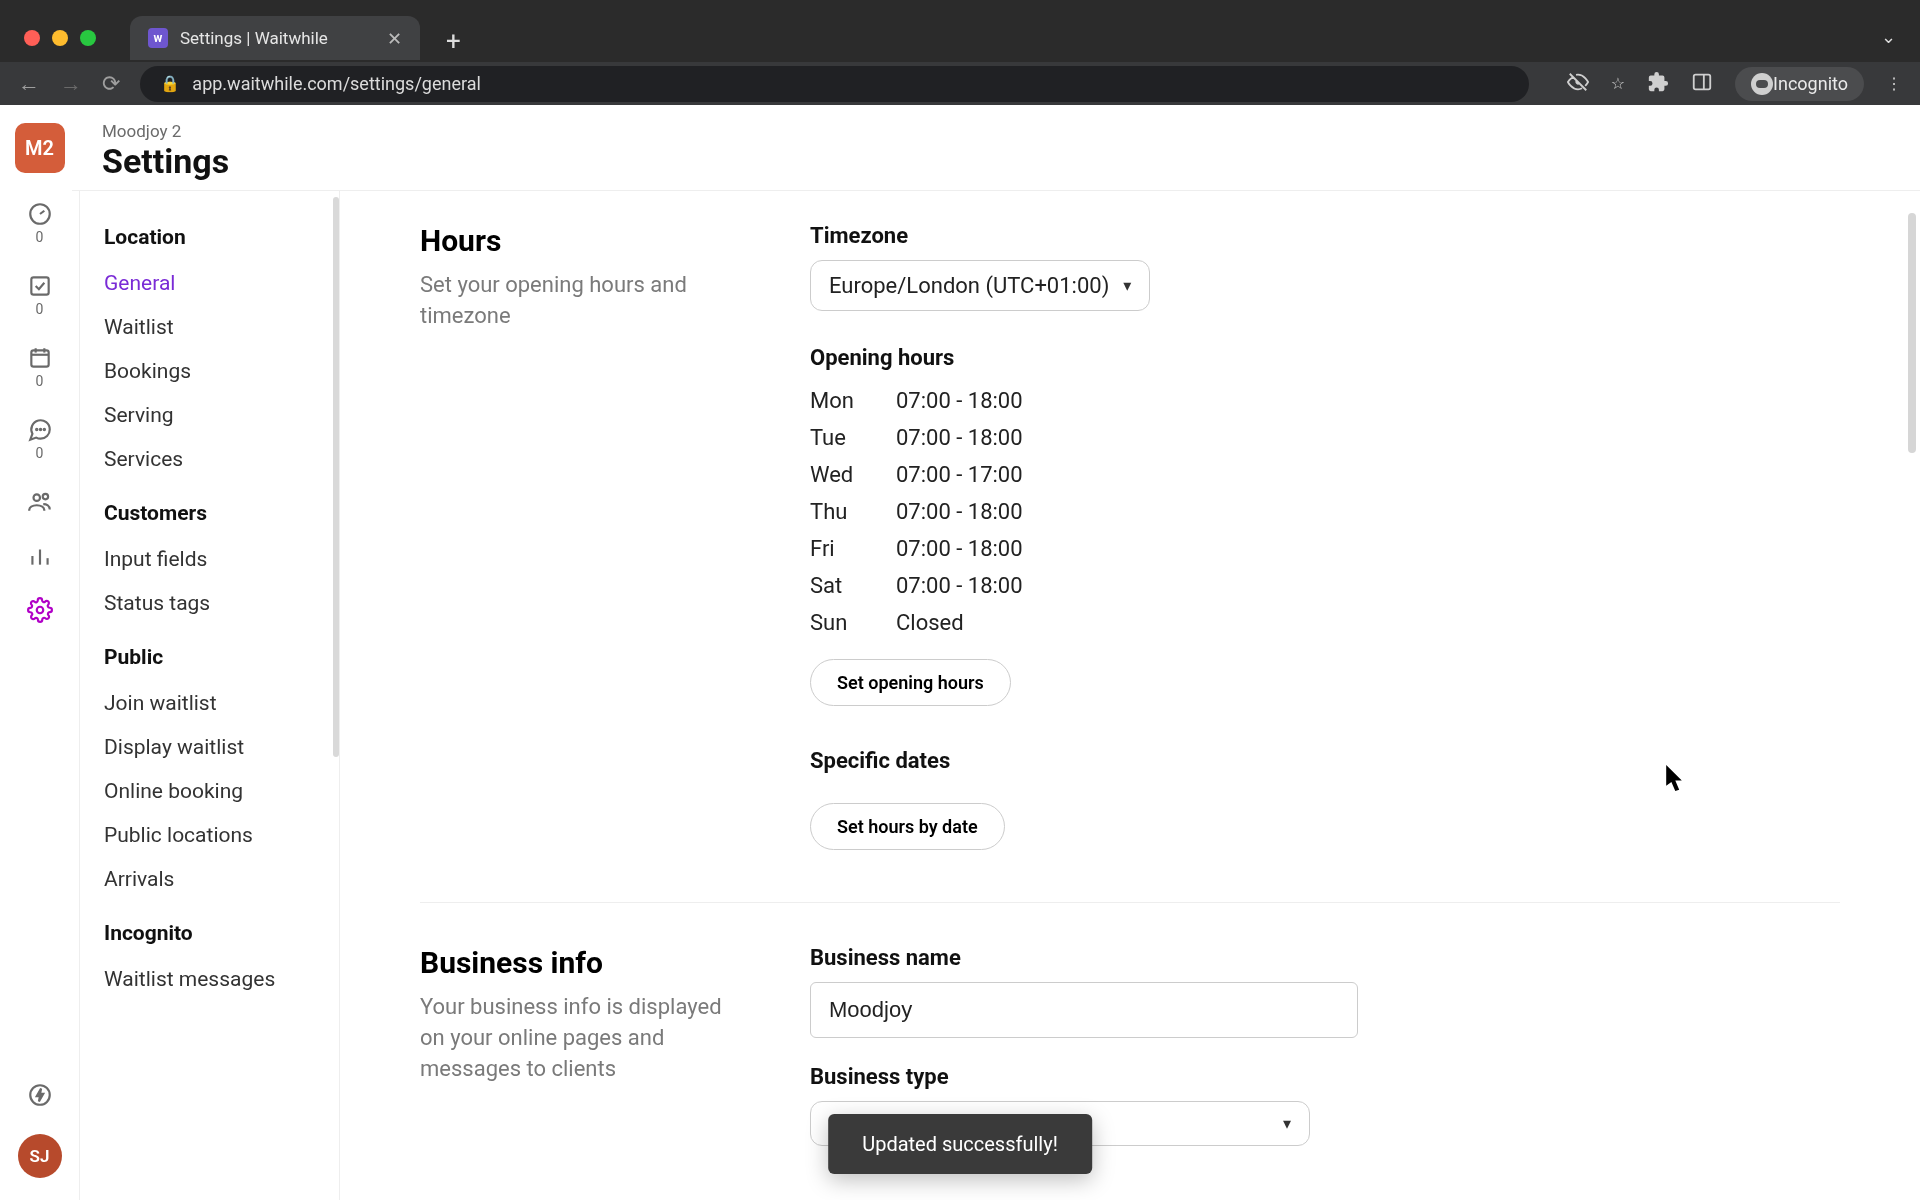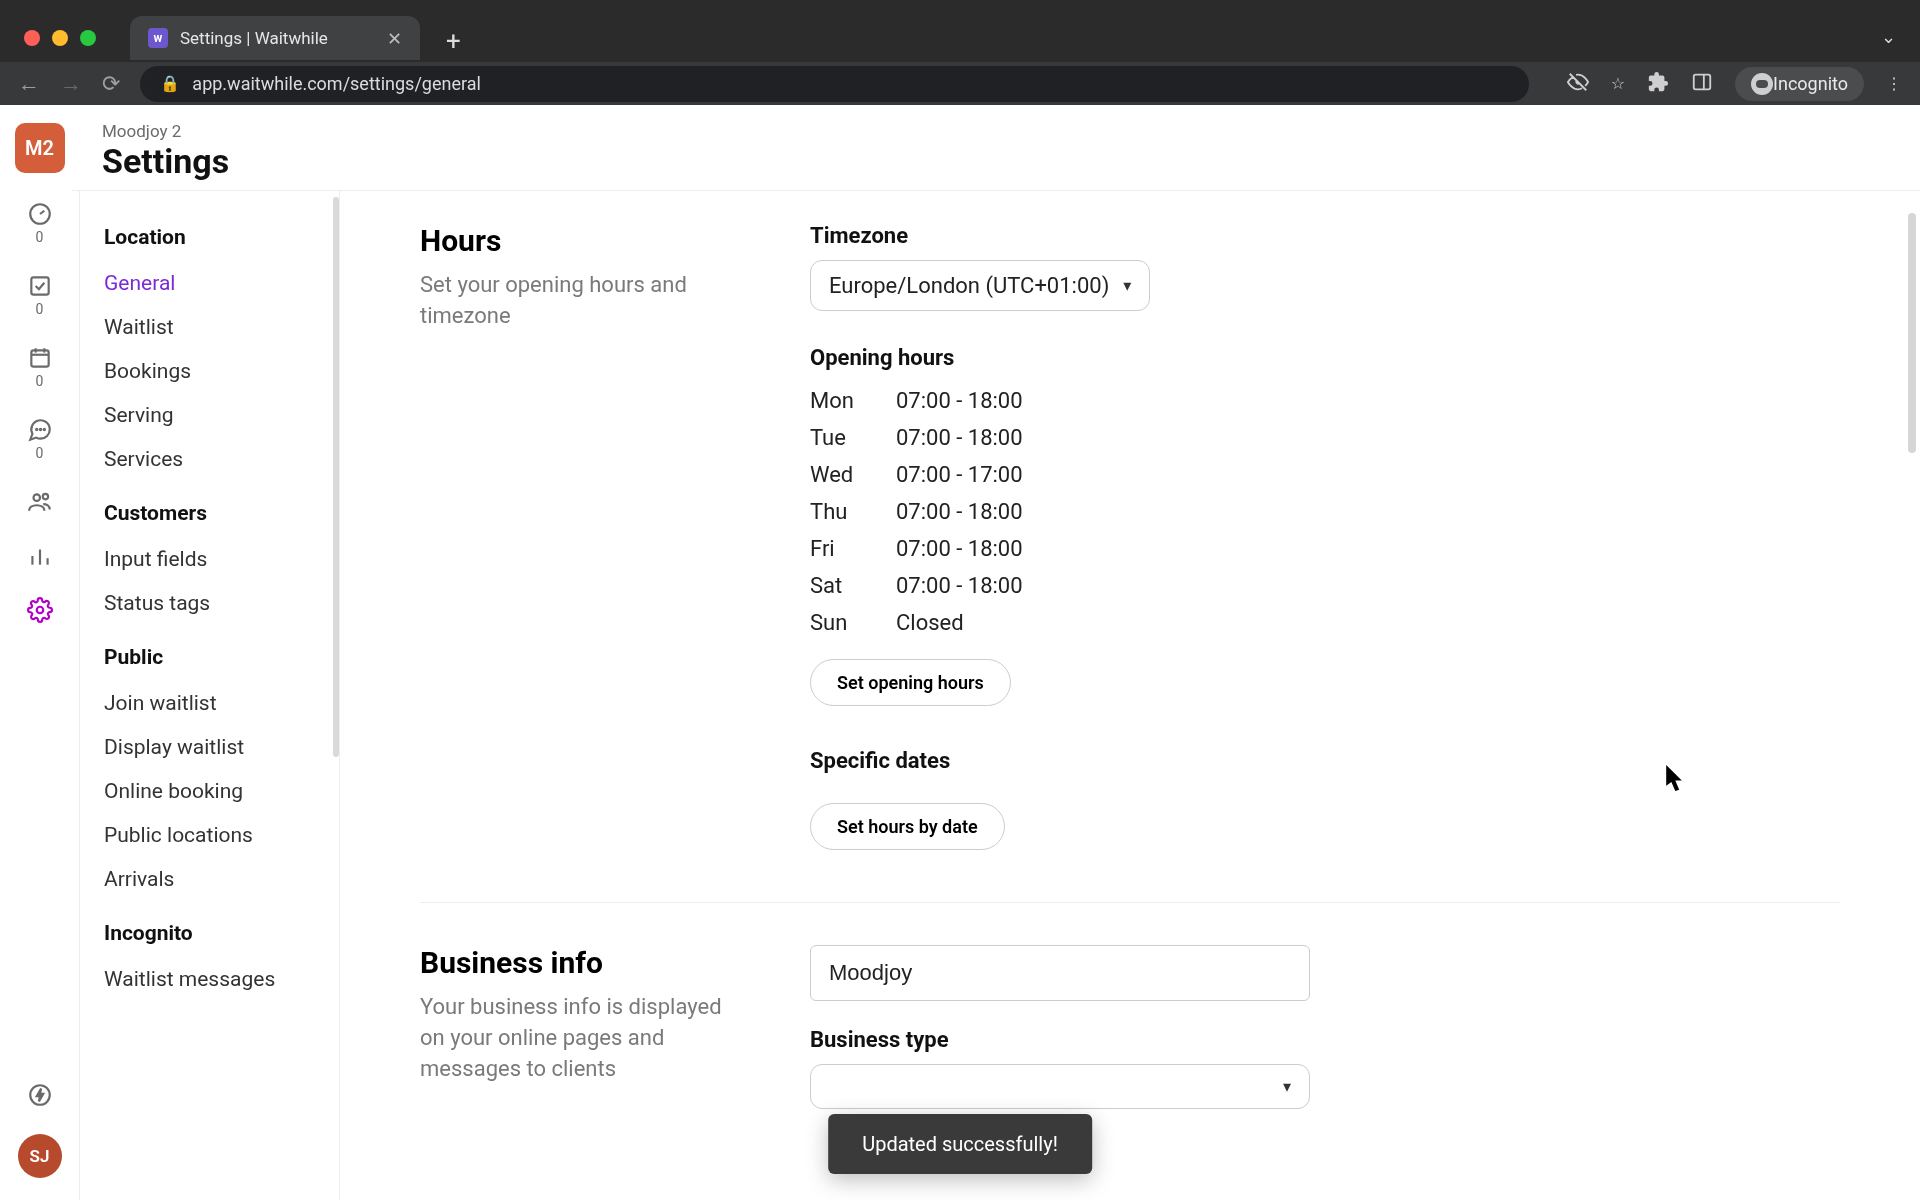--- a/index.html
+++ b/index.html
@@ -181,21 +181,21 @@
   .hrow .day { width:86px;}
   .pill-btn {
     border:1px solid #ccc; border-radius:28px;
     padding: 12px 26px; font-size:18px; font-weight:600;
     background:#fff; display:inline-block; margin-top:18px;
   }
   .spec-block { margin-top:42px;}
   .text-input {
     border:1px solid #ccc; border-radius:6px;
     padding: 14px 18px; font-size:22px; color:#222;
-    width:500px; background:#fff;
+    width:548px; background:#fff;
   }
 
   .toast {
     position:absolute; left:50%; transform:translateX(-50%);
     bottom: 26px;
     background:#3a3a3a; color:#fff;
     padding: 18px 34px; border-radius:6px;
     font-size:20px;
     box-shadow: 0 6px 22px rgba(0,0,0,.25);
   }
@@ -432,20 +432,21 @@
           </div>
         </div>
       </div>
 
       <div class="card">
         <div class="card-left">
           <h2>Business info</h2>
           <p>Your business info is displayed on your online pages and messages to clients</p>
         </div>
         <div class="card-right">
+          <span class="label">Business name</span>
           <input class="text-input" value="Moodjoy" style="">
           <div style="height:26px"></div>
           <span class="label">Business type</span>
           <div class="select wide">
             <span></span>
             <span class="chev">▾</span>
           </div>
         </div>
       </div>
 

